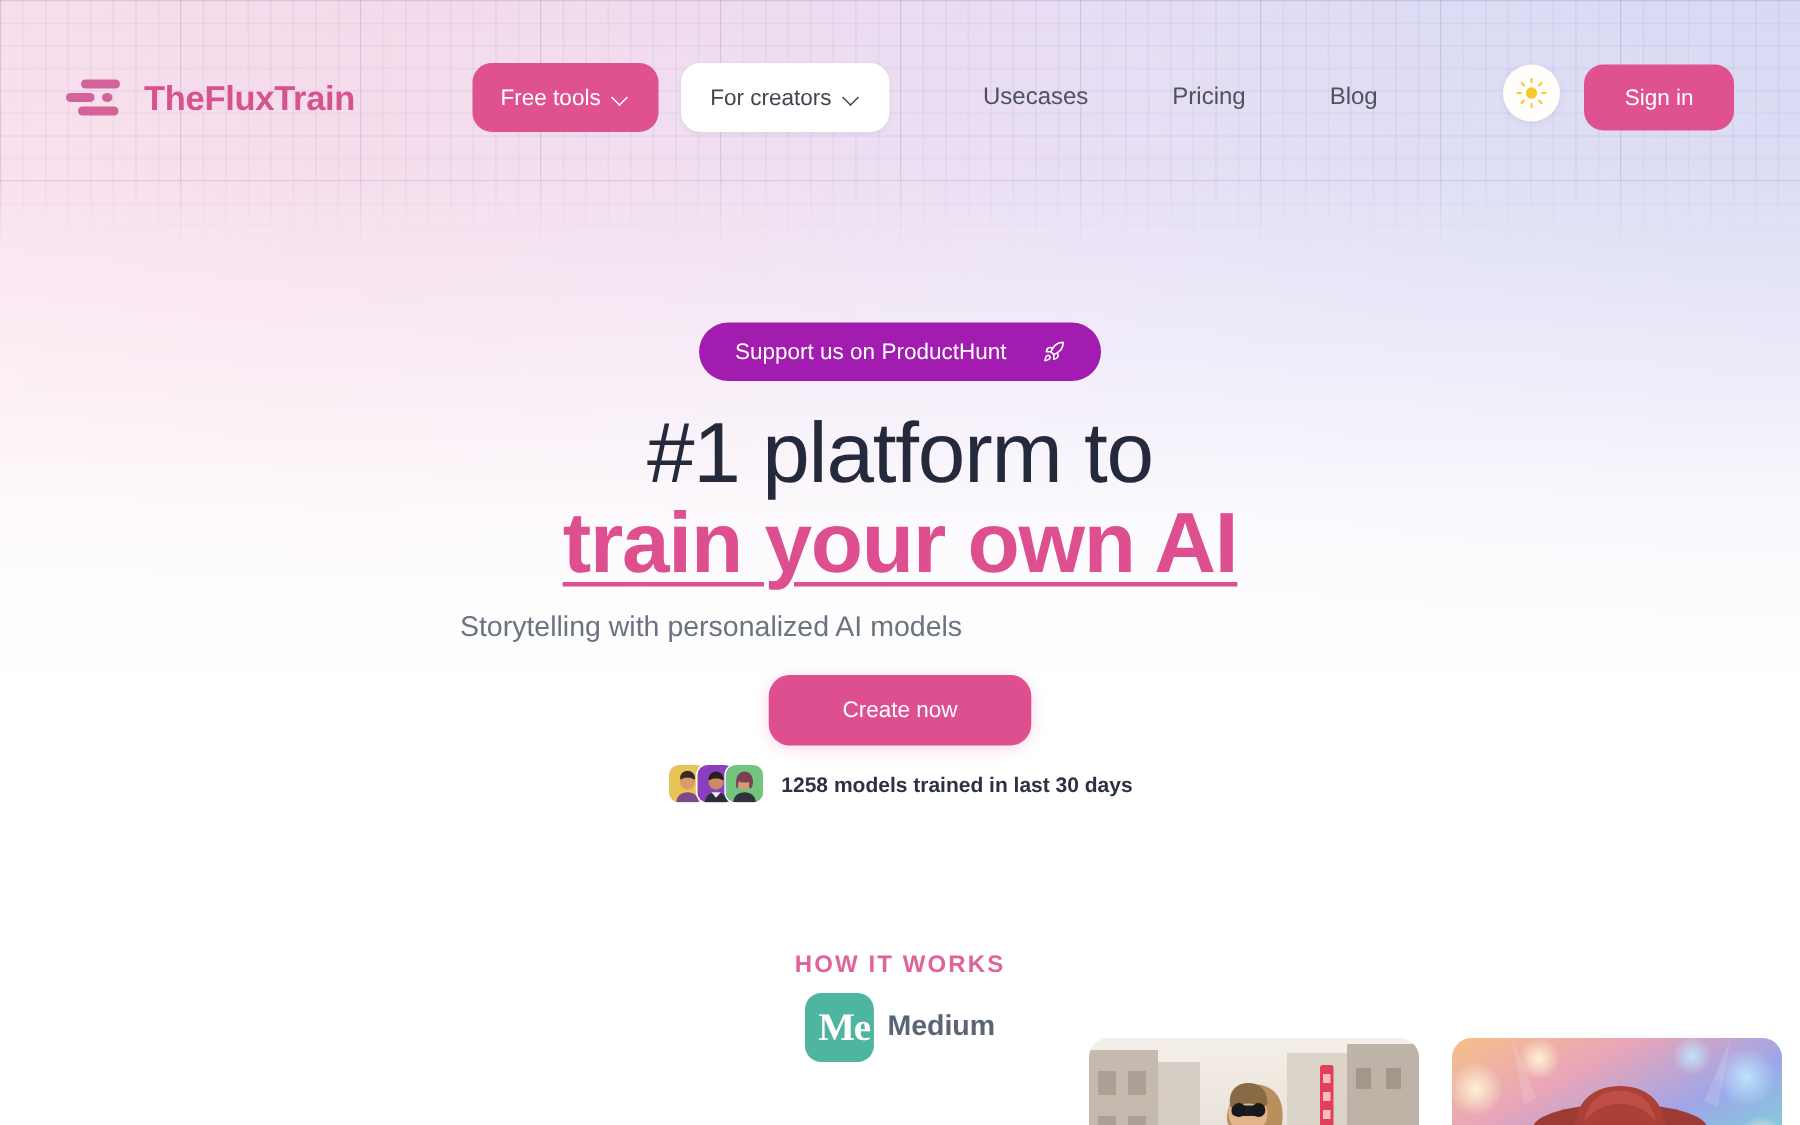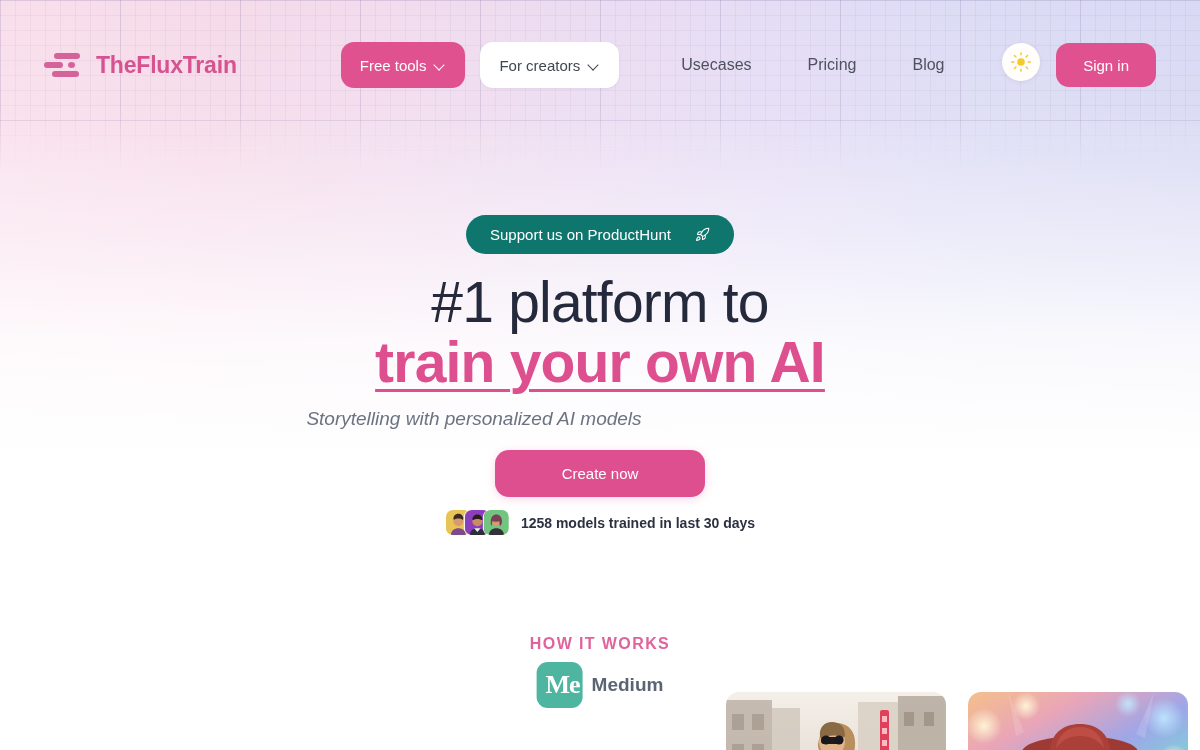--- a/index.html
+++ b/index.html
@@ -115,21 +115,20 @@
     align-items: center;
     gap: 9px;
     height: 46px;
     padding: 0 19px;
     border-radius: 13px;
     font-size: 15px;
     white-space: nowrap;
     border: none;
     cursor: pointer;
     font-family: inherit;
-    margin-left: 26px;
   }
   .nav-pill.primary {
     background: #e0518f;
     color: #ffffff;
   }
   .nav-pill.light {
     background: #ffffff;
     color: #41464f;
     margin-left: 15px;
     box-shadow: 0 1px 3px rgba(90,70,120,0.08);
@@ -196,21 +195,21 @@
   .ph-badge {
     position: absolute;
     left: 50%;
     top: 215px;
     transform: translateX(-50%);
     display: inline-flex;
     align-items: center;
     gap: 24px;
     height: 39px;
     padding: 0 24px;
-    background: #0f766e;
+    background: #a21caf;
     color: #ffffff;
     border-radius: 20px;
     font-size: 15px;
     white-space: nowrap;
     border: none;
     cursor: pointer;
     font-family: inherit;
   }
 
   .headline {
@@ -233,29 +232,28 @@
     text-decoration-skip-ink: auto;
     font-weight: bold;
   }
 
   .subtitle {
     position: absolute;
     left: 0; top: 408px;
     width: 948px;
     font-size: 19px;
     color: #6b7280;
-    font-style: italic;
   }
 
   .cta {
     position: absolute;
     left: 50%;
     top: 450px;
     transform: translateX(-50%);
-    width: 210px;
+    width: 175px;
     height: 47px;
     border-radius: 14px;
     background: #dd4f8e;
     color: #ffffff;
     font-size: 15px;
     border: none;
     cursor: pointer;
     font-family: inherit;
     box-shadow: 0 2px 10px rgba(221,79,142,0.22);
   }

